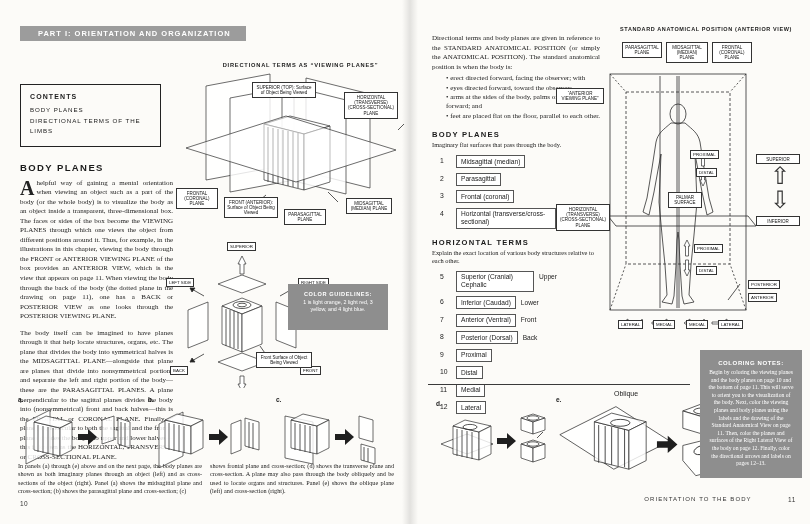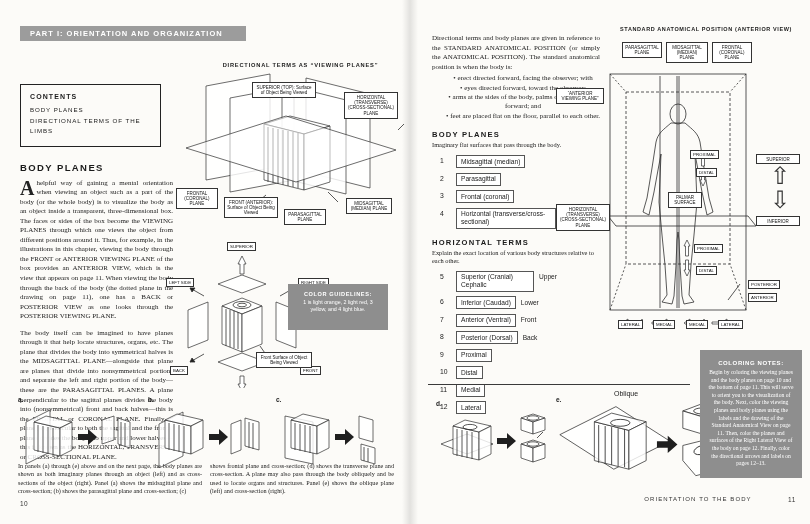--- a/index.html
+++ b/index.html
@@ -6,21 +6,21 @@
   html,body { width:810px; height:524px; }
   body { background:#f2f0ec; font-family:"Liberation Sans", sans-serif; color:#1b1b1b; }
   #spread { position:relative; width:810px; height:524px; background:#fcfbf8; overflow:hidden; }
   #gutter { position:absolute; left:402px; top:0; width:16px; height:524px;
             background:linear-gradient(90deg, rgba(0,0,0,0) 0%, rgba(0,0,0,0.10) 50%, rgba(0,0,0,0) 100%); }
   .abs { position:absolute; }
   .serif{ font-family:"Liberation Serif", serif; }
 
   
   #part-banner { left:20px; top:26px; width:226px; height:15px; background:#9c9c9c; color:#fff;
-                 font-size:7.5px; font-weight:bold; letter-spacing:1px; line-height:15px; padding-left:10px; }
+                 font-size:7.5px; font-weight:bold; letter-spacing:1px; line-height:15px; padding-left:18px; }
   #chapter-title { left:20px; top:49px; width:390px; font-size:16.5px; font-weight:bold; letter-spacing:0.6px; color:#151515; }
   #left-col { left:20px; top:84px; width:153px; }
   #contents-box { border:1.3px solid #222; padding:8px 9px 9px 9px; margin-bottom:15px; width:141px; }
   #contents-box .c-head { font-size:7px; font-weight:bold; letter-spacing:1.1px; margin-bottom:5px; }
   #contents-box .c-item { font-size:6.2px; letter-spacing:0.9px; line-height:10.5px; }
   .sec-head { font-size:9.5px; font-weight:bold; letter-spacing:1.4px; margin:4px 0 6px 0; }
   .bodytext { font-family:"Liberation Serif", serif; font-size:7px; line-height:9.55px; text-align:justify; margin-bottom:7px; color:#222; }
   .dropcap::first-letter { float:left; font-size:20px; line-height:16px; padding:1px 2px 0 0; font-weight:bold; }
 
   .diag-title { font-size:5.7px; font-weight:bold; letter-spacing:0.8px; text-align:center; }
@@ -31,21 +31,21 @@
   .graybox { background:#8e8e8e; color:#fff; text-align:center; }
   .graybox .g-head { font-weight:bold; letter-spacing:0.6px; }
 
   .panel-letter { font-size:6.5px; font-weight:bold; }
   .caption { font-family:"Liberation Serif", serif; font-size:6.2px; line-height:8.3px; text-align:justify; color:#222; }
   .pagenum { font-size:6.5px; letter-spacing:0.5px; color:#333; }
 
   
   #right-col { left:432px; top:34px; width:168px; }
   #right-col .bodytext { margin-bottom:2px; }
-  .bullet { font-family:"Liberation Serif", serif; font-size:7px; line-height:9.4px; padding-left:14px; text-align:center; color:#222; }
+  .bullet { font-family:"Liberation Serif", serif; font-size:7px; line-height:9.4px; padding-left:14px; text-align:left; color:#222; }
   .bullet::before { content:"•  "; }
   .list-sub { font-family:"Liberation Serif", serif; font-size:6.4px; line-height:8px; margin:2px 0 6px 0; color:#222; }
   .num-row { display:flex; align-items:flex-start; margin-bottom:4.5px; }
   .num-row .n { width:16px; text-align:left; font-size:6.8px; padding-top:2px; flex:none; margin-left:8px; }
   .num-row .bx { border:1px solid #555; background:#fff; font-size:6.6px; line-height:8px; padding:1.5px 4px; max-width:112px; }
   .num-row .sfx { font-size:6.6px; padding-top:2.5px; margin-left:5px; }
   .h2 { font-size:7.6px; font-weight:bold; letter-spacing:1.2px; margin:9px 0 2px 0; }
 
   #fig { left:606px; top:26px; width:202px; height:330px; }
   #fig-title { position:absolute; left:4px; top:0; width:192px; text-align:center; font-size:5.5px; font-weight:bold; letter-spacing:0.6px; }

